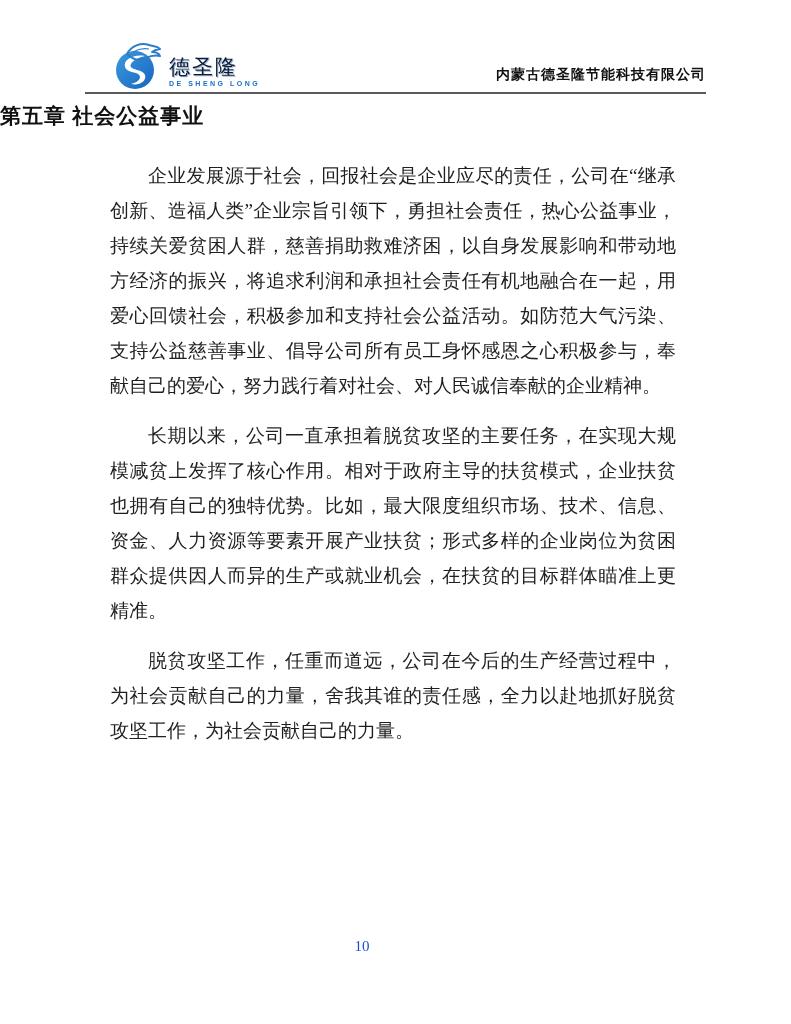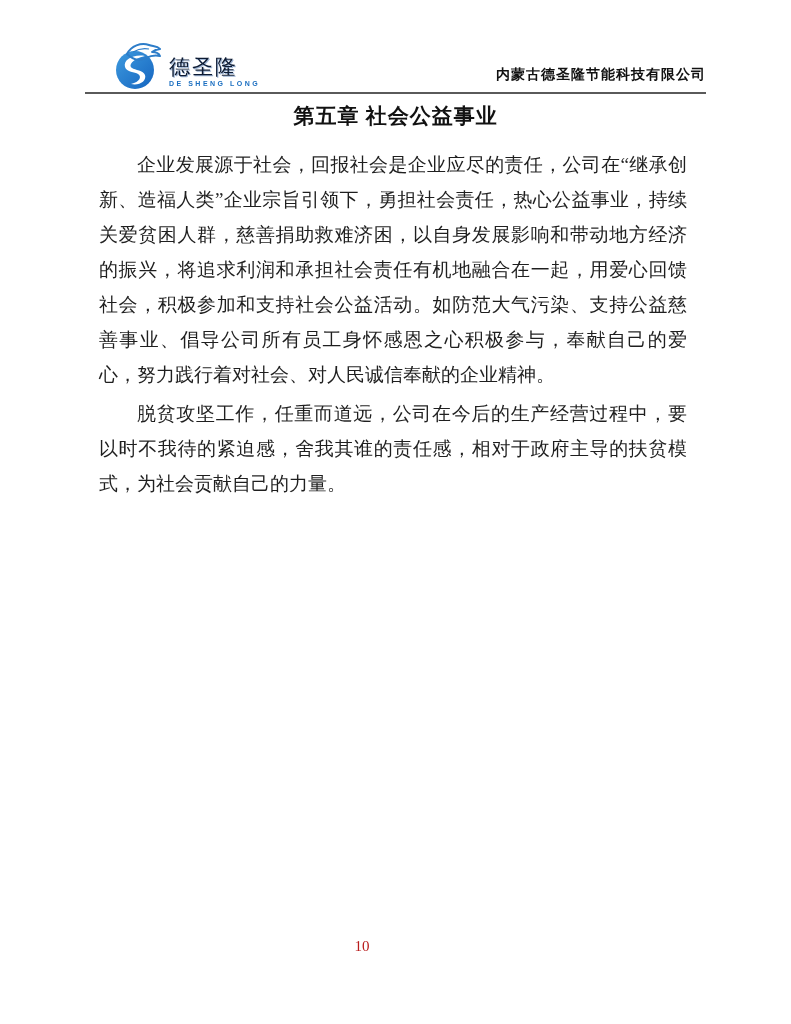--- a/index.html
+++ b/index.html
@@ -65,50 +65,49 @@
     height: 2px;
     background: #5a5a5a;
   }
 
   
   .chapter-title {
     position: absolute;
     left: 0;
     top: 102px;
     width: 791px;
-    text-align: center;
     font-size: 21px;
     font-weight: bold;
     color: #111111;
     letter-spacing: 1px;
   }
   .doc-body {
     position: absolute;
     left: 95px;
     top: 143px;
     width: 596px;
     font-size: 19px;
     line-height: 35px;
     color: #1f1f1f;
     text-align: justify;
   }
   .doc-body p {
     text-indent: 2em;
-    margin: 4px;
+    margin: 15px;
   }
 
   
   .page-number {
     position: absolute;
     left: 0;
     top: 938px;
     width: 724px;
     text-align: center;
     font-size: 15px;
-    color: #b91c1c;
+    color: #1d4ed8;
   }
 </style>
 </head>
 <body>
 
 <div class="page">
 
   <div class="logo">
     <span>
       <svg class="logo-mark" width="52" height="52" viewBox="0 0 52 52" xmlns="http://www.w3.org/2000/svg">
@@ -145,18 +144,19 @@
     </div>
   </div>
 
   <div class="company-name">内蒙古德圣隆节能科技有限公司</div>
   <div class="header-rule"></div>
 
   <h1 class="chapter-title">第五章  社会公益事业</h1>
 
   <main class="doc-body">
     <p>企业发展源于社会，回报社会是企业应尽的责任，公司在“继承创新、造福人类”企业宗旨引领下，勇担社会责任，热心公益事业，持续关爱贫困人群，慈善捐助救难济困，以自身发展影响和带动地方经济的振兴，将追求利润和承担社会责任有机地融合在一起，用爱心回馈社会，积极参加和支持社会公益活动。如防范大气污染、支持公益慈善事业、倡导公司所有员工身怀感恩之心积极参与，奉献自己的爱心，努力践行着对社会、对人民诚信奉献的企业精神。</p>
-    <p>脱贫攻坚工作，任重而道远，公司在今后的生产经营过程中，要以时不我待的紧迫感，舍我其谁的责任感，相对于政府主导的扶贫模式，为社会贡献自己的力量。</p>
+    <p>长期以来，公司一直承担着脱贫攻坚的主要任务，在实现大规模减贫上发挥了核心作用。相对于政府主导的扶贫模式，企业扶贫也拥有自己的独特优势。比如，最大限度组织市场、技术、信息、资金、人力资源等要素开展产业扶贫；形式多样的企业岗位为贫困群众提供因人而异的生产或就业机会，在扶贫的目标群体瞄准上更精准。</p>
+    <p>脱贫攻坚工作，任重而道远，公司在今后的生产经营过程中，为社会贡献自己的力量，舍我其谁的责任感，全力以赴地抓好脱贫攻坚工作，为社会贡献自己的力量。</p>
   </main>
 
   <div class="page-number">10</div>
 
 </div>
 
 </body></html>

